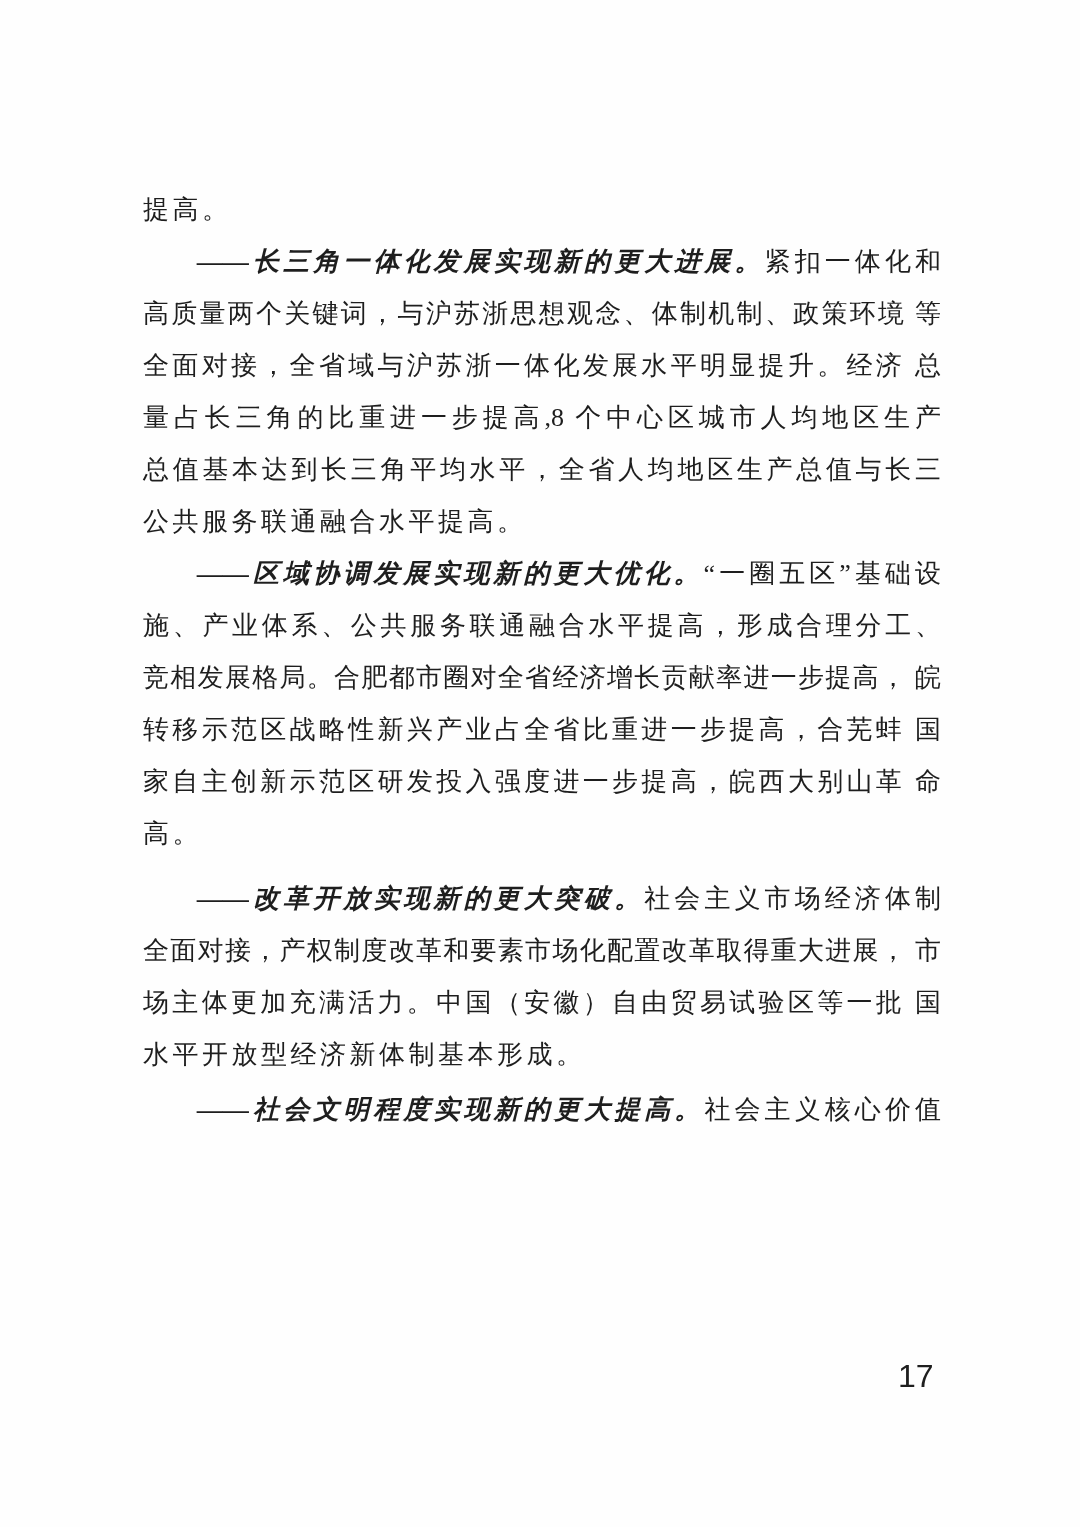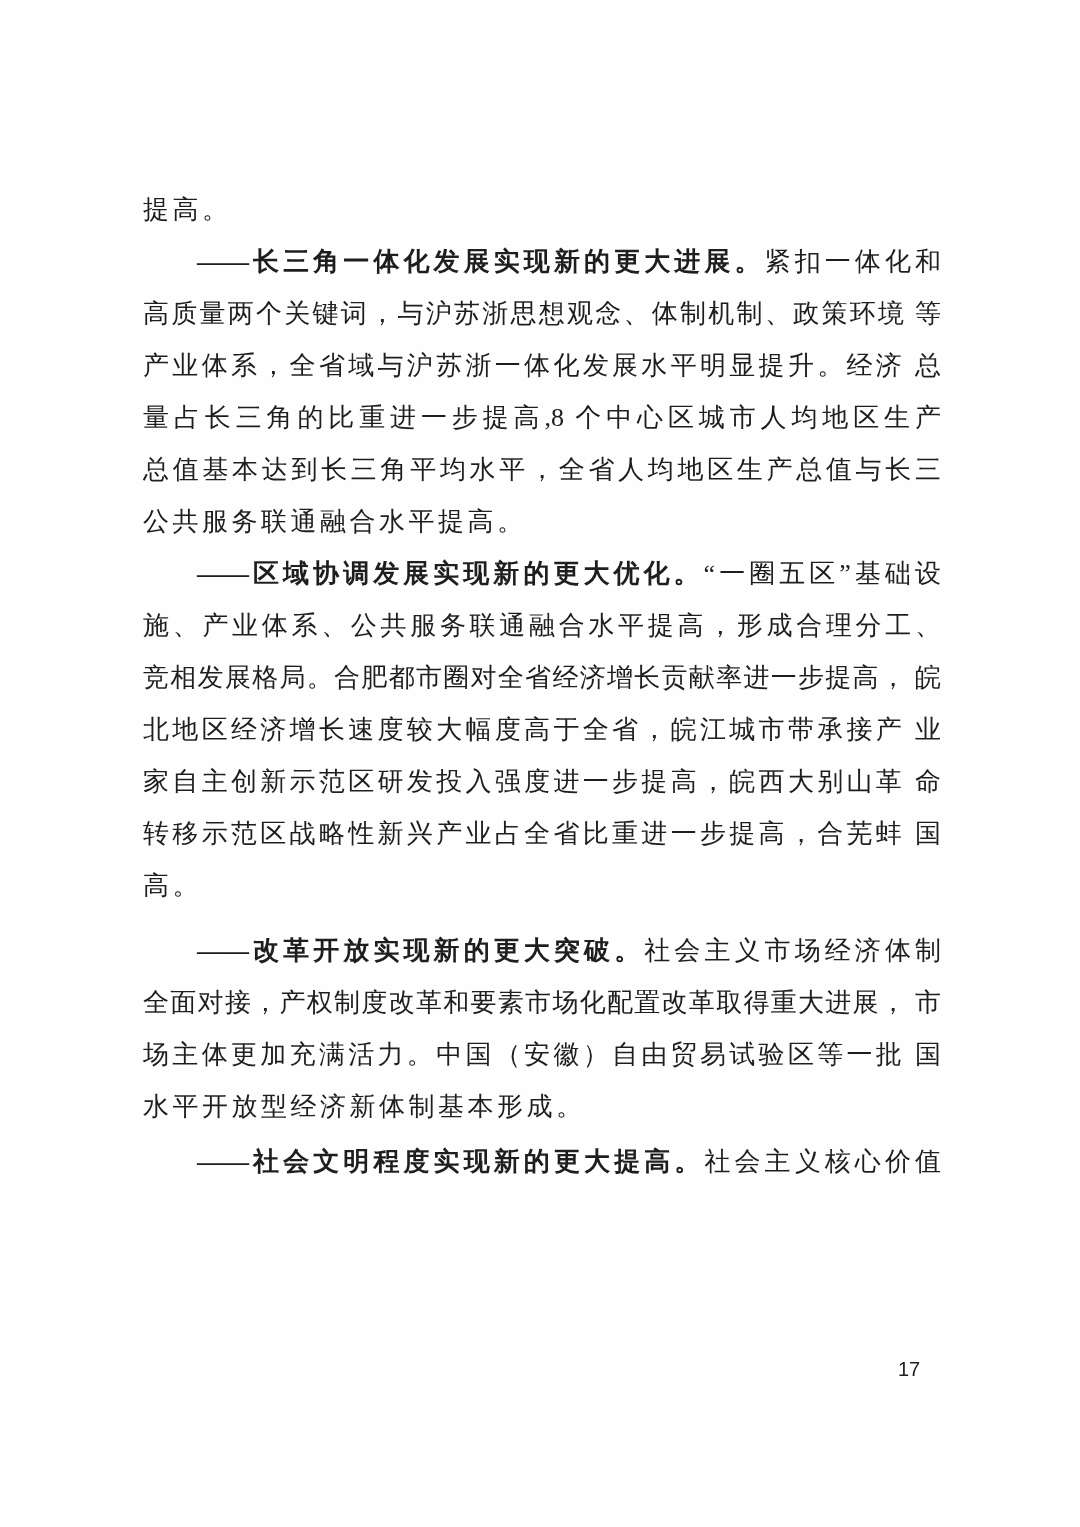--- a/index.html
+++ b/index.html
@@ -36,53 +36,52 @@
   }
   .last {
     text-align: left;
     letter-spacing: 3.5px;
   }
   .indent {
     text-indent: 54px;
   }
   .gap-lg { margin-top: 13px; }
   .gap-sm { margin-top: 3px; }
-  .b { font-weight: 700; }
+  .b { font-weight: 700; font-style: italic; }
   .page-number {
     position: absolute;
     top: 1358px;
     left: 898px;
     font-family: "Liberation Sans", "DejaVu Sans", sans-serif;
-    font-size: 20px;
+    font-size: 32px;
     color: #1e1e1e;
   }
 </style>
 </head>
 <body>
 
 <div class="page">
   <div class="content">
 
     <div class="line last">提高。</div>
 
     <div class="line indent j"><span class="b">——长三角一体化发展实现新的更大进展。</span><span>紧扣一体化和</span></div>
 
     <div class="line j">高质量两个关键词，与沪苏浙思想观念、体制机制、政策环境 等</div>
-    <div class="line j">产业体系，全省域与沪苏浙一体化发展水平明显提升。经济 总</div>
+    <div class="line j">全面对接，全省域与沪苏浙一体化发展水平明显提升。经济 总</div>
     <div class="line j">量占长三角的比重进一步提高,8 个中心区城市人均地区生产</div>
     <div class="line j">总值基本达到长三角平均水平，全省人均地区生产总值与长三</div>
     <div class="line last">公共服务联通融合水平提高。</div>
 
     <div class="line indent j"><span class="b">——区域协调发展实现新的更大优化。</span><span>“一圈五区”基础设</span></div>
 
     <div class="line j">施、产业体系、公共服务联通融合水平提高，形成合理分工、</div>
     <div class="line j">竞相发展格局。合肥都市圈对全省经济增长贡献率进一步提高， 皖</div>
-    <div class="line j">北地区经济增长速度较大幅度高于全省，皖江城市带承接产 业</div>
+    <div class="line j">转移示范区战略性新兴产业占全省比重进一步提高，合芜蚌 国</div>
     <div class="line j">家自主创新示范区研发投入强度进一步提高，皖西大别山革 命</div>
-    <div class="line j">转移示范区战略性新兴产业占全省比重进一步提高，合芜蚌 国</div>
     <div class="line last">高。</div>
 
     <div class="line indent j gap-lg"><span class="b">——改革开放实现新的更大突破。</span><span>社会主义市场经济体制</span></div>
 
     <div class="line j">全面对接，产权制度改革和要素市场化配置改革取得重大进展， 市</div>
     <div class="line j">场主体更加充满活力。中国（安徽）自由贸易试验区等一批 国</div>
     <div class="line last">水平开放型经济新体制基本形成。</div>
 
     <div class="line indent j gap-sm"><span class="b">——社会文明程度实现新的更大提高。</span><span>社会主义核心价值</span></div>
 

